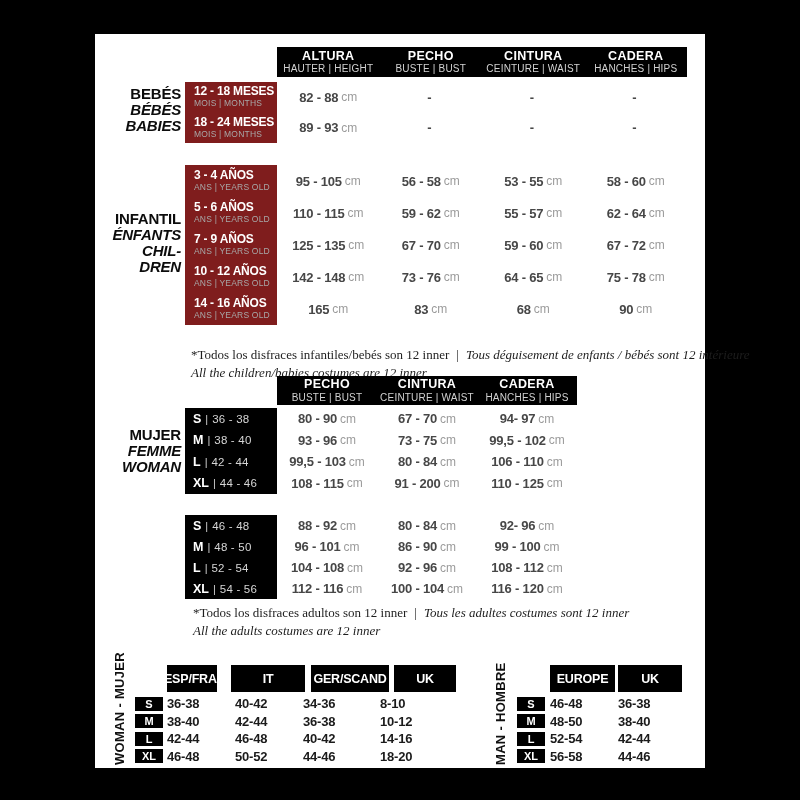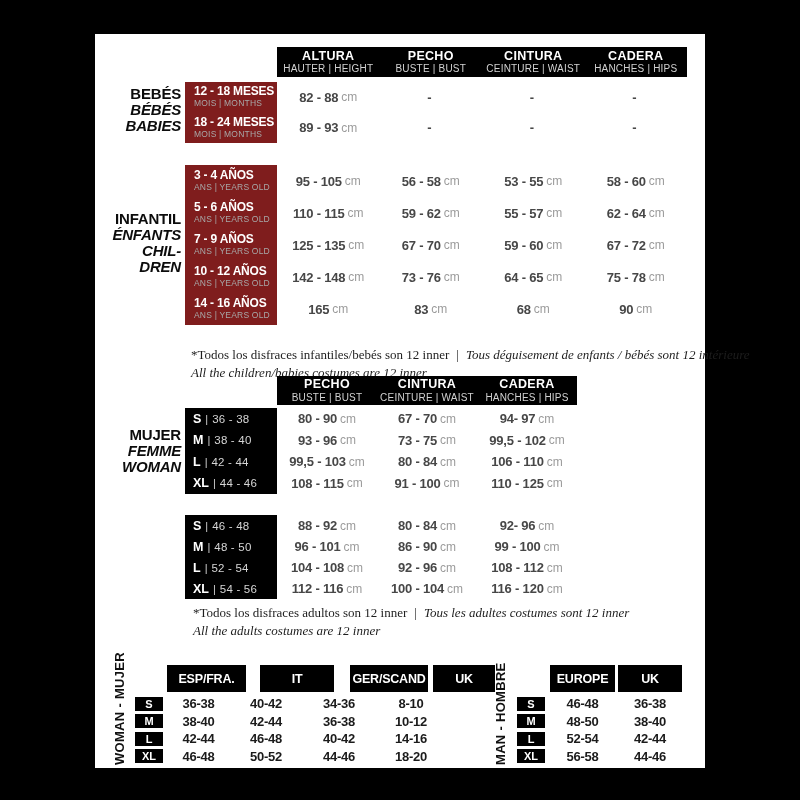--- a/index.html
+++ b/index.html
@@ -39,30 +39,30 @@
   .fn-sep{margin:0 7px;}
   .fn-it{font-style:italic;}
 
   
   .vlabel{position:absolute;width:100px;height:16px;transform:rotate(-90deg);text-align:center;font-weight:bold;font-size:13px;letter-spacing:.3px;color:#111;white-space:nowrap;}
   .bheaders{position:absolute;display:flex;height:27px;}
   .bhead{background:#000;color:#fff;font-weight:bold;font-size:12.5px;display:flex;align-items:center;justify-content:center;letter-spacing:-.2px;}
   .brows{position:absolute;display:flex;flex-direction:column;}
   .brow{height:17.5px;display:flex;align-items:center;}
   .szbox{width:28px;height:14px;background:#000;color:#fff;font-weight:bold;font-size:11px;display:flex;align-items:center;justify-content:center;}
-  .bval{font-weight:bold;font-size:13px;color:#1b1b1b;text-align:center;letter-spacing:-.2px;}
+  .bval{font-weight:bold;font-size:13px;color:#1b1b1b;text-align:left;letter-spacing:-.2px;}
   .w1{width:63px;margin-left:4px;}
   .w2{width:62px;margin-left:5px;}
   .w3{width:72px;margin-left:6px;}
   .w4{width:62px;margin-left:5px;}
   .rw1{width:65px;margin-left:5px;}
   .rw2{width:64px;margin-left:3px;}
-  .bh1{width:79px;}
+  .bh1{width:50px;}
   .bh2{width:74px;margin-left:14px;}
-  .bh3{width:78px;margin-left:16px;}
+  .bh3{width:78px;margin-left:6px;}
   .bh4{width:62px;margin-left:5px;}
   .rbh1{width:65px;}
   .rbh2{width:64px;margin-left:3px;}
 </style>
 </head>
 <body>
 
 <div class="page">
   <div class="panel">
 
@@ -378,21 +378,21 @@
             <span class="sz">XL</span>
             <span class="sz-sep">|</span>
             <span class="sz-range">44 - 46</span>
           </div>
           <div class="kvals">
             <div class="vcell">
               <span class="val">108 - 115</span>
               <span class="unit">cm</span>
             </div>
             <div class="vcell">
-              <span class="val">91 - 100</span>
+              <span class="val">91 - 200</span>
               <span class="unit">cm</span>
             </div>
             <div class="vcell">
               <span class="val">110 - 125</span>
               <span class="unit">cm</span>
             </div>
           </div>
         </div>
       </div>
 

